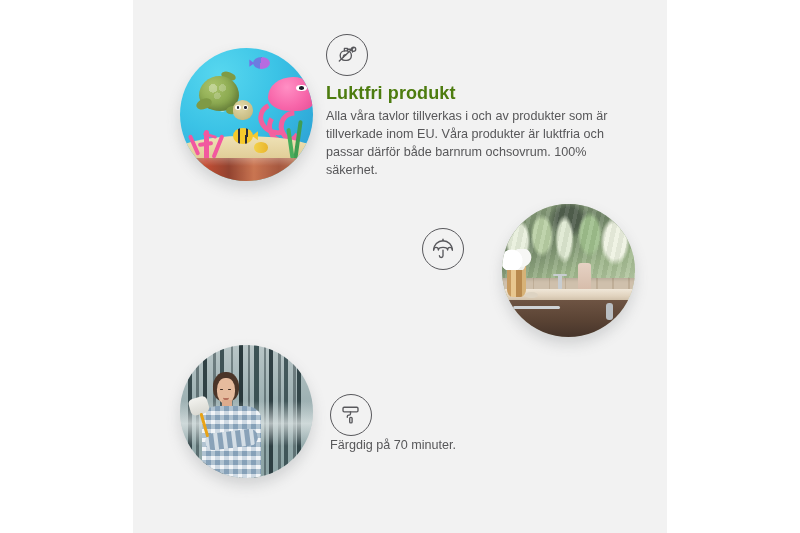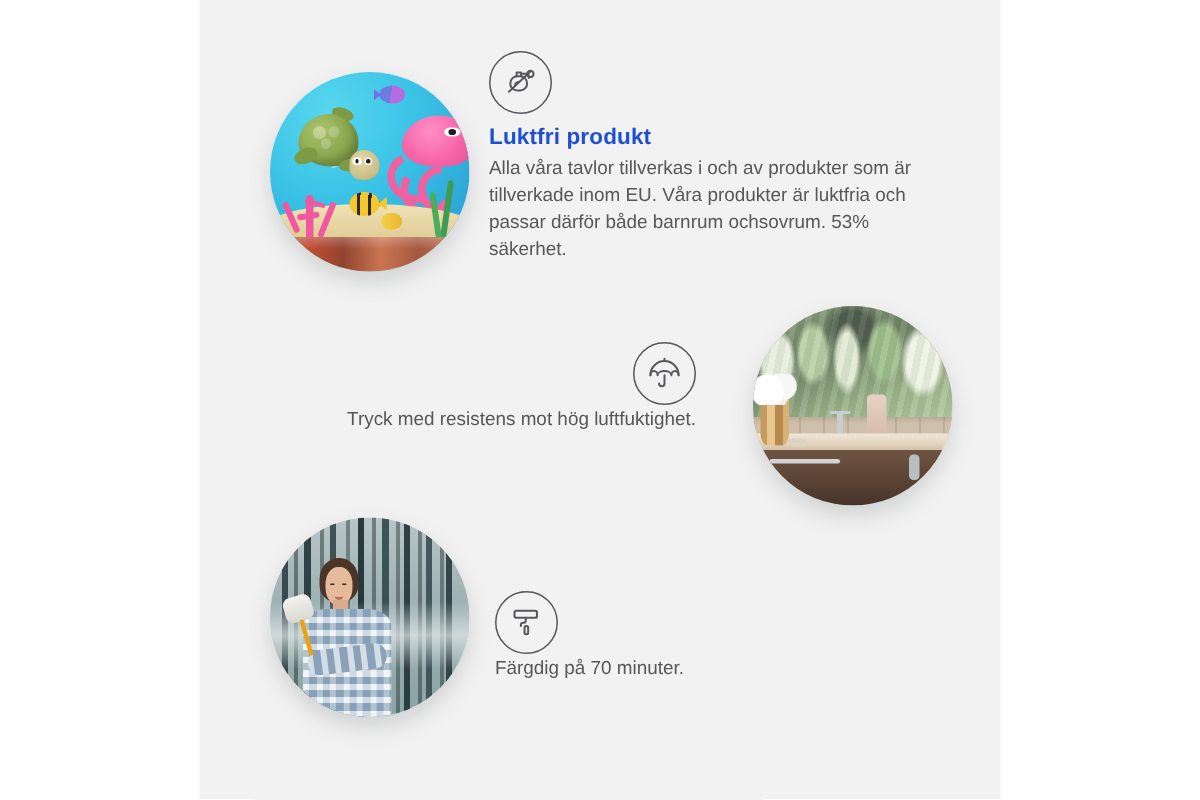--- a/index.html
+++ b/index.html
@@ -318,23 +318,23 @@
   .feature { position: absolute; }
   .icon-wrap {
     width: 42px; height: 42px;
     border: 1.6px solid #58585c;
     border-radius: 50%;
     display: flex; align-items: center; justify-content: center;
     box-sizing: border-box;
   }
   .feature h3 {
     margin: 7px 0 3px 0;
-    font-size: 15px;
+    font-size: 18px;
     font-weight: bold;
-    color: #1d4ed8;
+    color: #4d7c0f;
     letter-spacing: .1px;
   }
   .feature p {
     margin: 0;
     font-size: 12.6px;
     line-height: 1.44;
     color: #575759;
   }
   .align-right { text-align: right; }
   .align-right .icon-wrap { margin-left: auto; }
@@ -428,33 +428,32 @@
       <svg width="26" height="26" viewBox="0 0 26 26" fill="none" stroke="#58585c" stroke-width="1.35" stroke-linecap="round" stroke-linejoin="round">
         <path d="M6.2 13.6c0-2.6 2.0-4.7 4.6-4.7h2.0c2.6 0 4.6 2.1 4.6 4.7 0 2.6-2.0 4.7-4.6 4.7h-2.0c-2.6 0-4.6-2.1-4.6-4.7z"></path>
         <path d="M10.4 8.9V6.4h3.0v2.5"></path>
         <path d="M14.1 7.2h2.6c1.0 0 1.8.8 1.8 1.8v1.0"></path>
         <circle cx="19.6" cy="7.3" r="2.1"></circle>
         <path d="M9.3 15.2c0-1.4 1.1-2.5 2.5-2.5"></path>
         <line x1="5.3" y1="19.1" x2="19.6" y2="5.6"></line>
       </svg>
     </div>
     <h3>Luktfri produkt</h3>
-    <p>Alla våra tavlor tillverkas i och av produkter som är tillverkade inom EU. Våra produkter är luktfria och passar därför både barnrum ochsovrum. 53% säkerhet.</p>
+    <p>Alla våra tavlor tillverkas i och av produkter som är tillverkade inom EU. Våra produkter är luktfria och passar därför både barnrum ochsovrum. 100% säkerhet.</p>
   </div>
 
   <div class="feature align-right" id="feature-waterproof">
     <div class="icon-wrap">
       <svg width="26" height="26" viewBox="0 0 26 26" fill="none" stroke="#58585c" stroke-width="1.35" stroke-linecap="round" stroke-linejoin="round">
         <path d="M3.6 14.1c0-5.2 4.2-9.4 9.4-9.4s9.4 4.2 9.4 9.4"></path>
         <path d="M3.6 14.1c0-1.5 1.1-2.7 2.4-2.7s2.4 1.2 2.4 2.7c0-1.5 1.9-2.7 4.6-2.7s4.6 1.2 4.6 2.7c0-1.5 1.1-2.7 2.4-2.7s2.4 1.2 2.4 2.7"></path>
         <line x1="13" y1="4.7" x2="13" y2="3.2"></line>
         <path d="M13 14.1v5.6c0 1.0-.8 1.8-1.8 1.8s-1.8-.8-1.8-1.8"></path>
       </svg>
     </div>
-    <p>Tryck med resistens mot hög luftfuktighet.</p>
   </div>
 
   <div class="feature align-left" id="feature-assembly">
     <div class="icon-wrap">
       <svg width="26" height="26" viewBox="0 0 26 26" fill="none" stroke="#58585c" stroke-width="1.35" stroke-linecap="round" stroke-linejoin="round">
         <rect x="5.0" y="5.2" width="15.0" height="4.6" rx="1.2"></rect>
         <path d="M12.5 9.8v2.0c0 .7-.6 1.3-1.3 1.3h-.6c-.7 0-1.3.6-1.3 1.3v.9"></path>
         <rect x="11.7" y="15.3" width="2.4" height="5.6" rx="1.0"></rect>
       </svg>
     </div>

